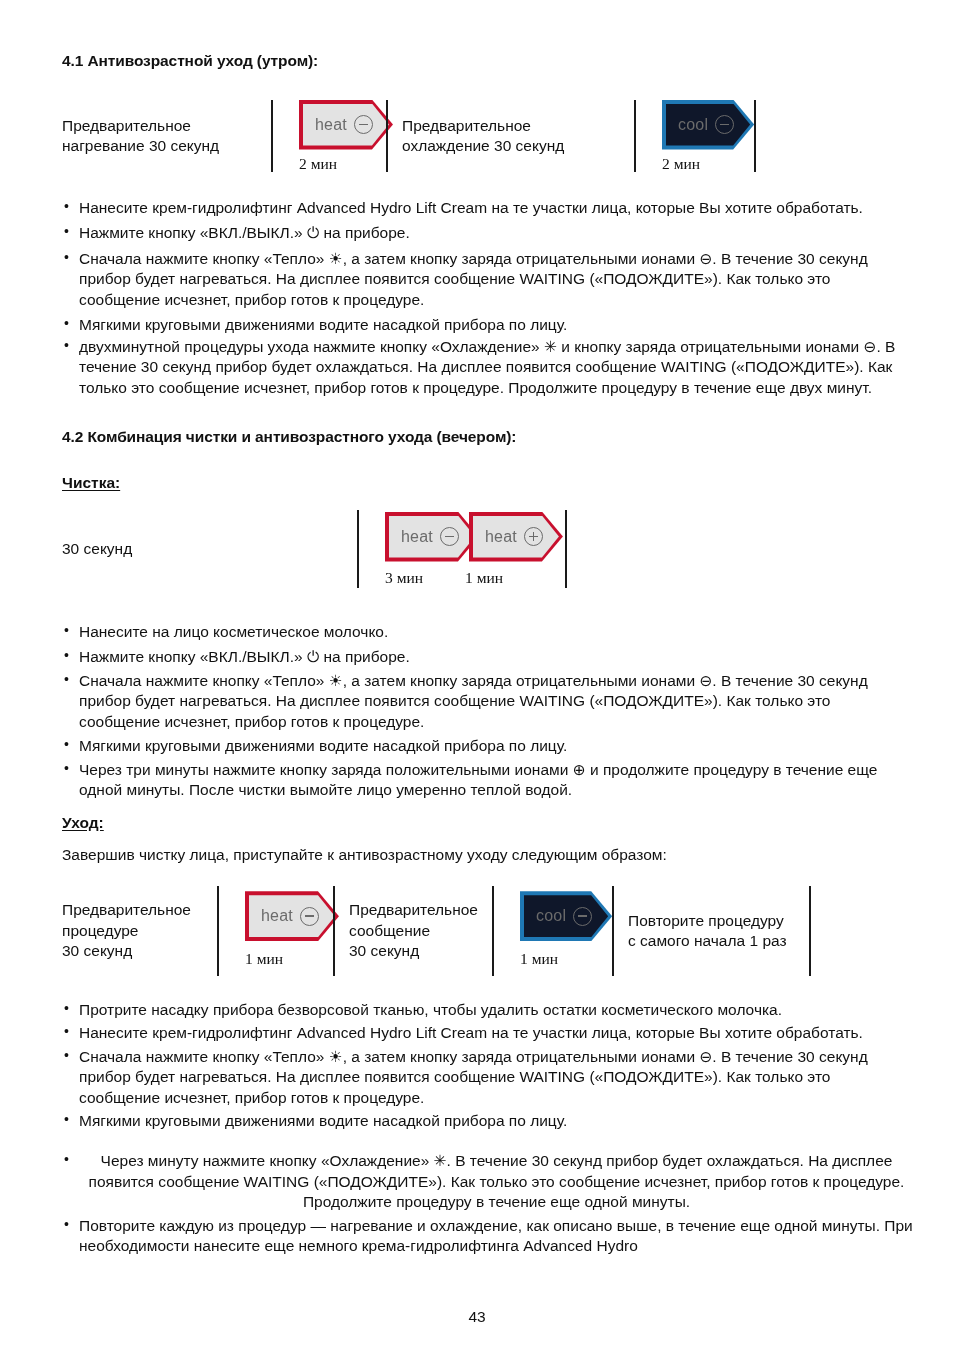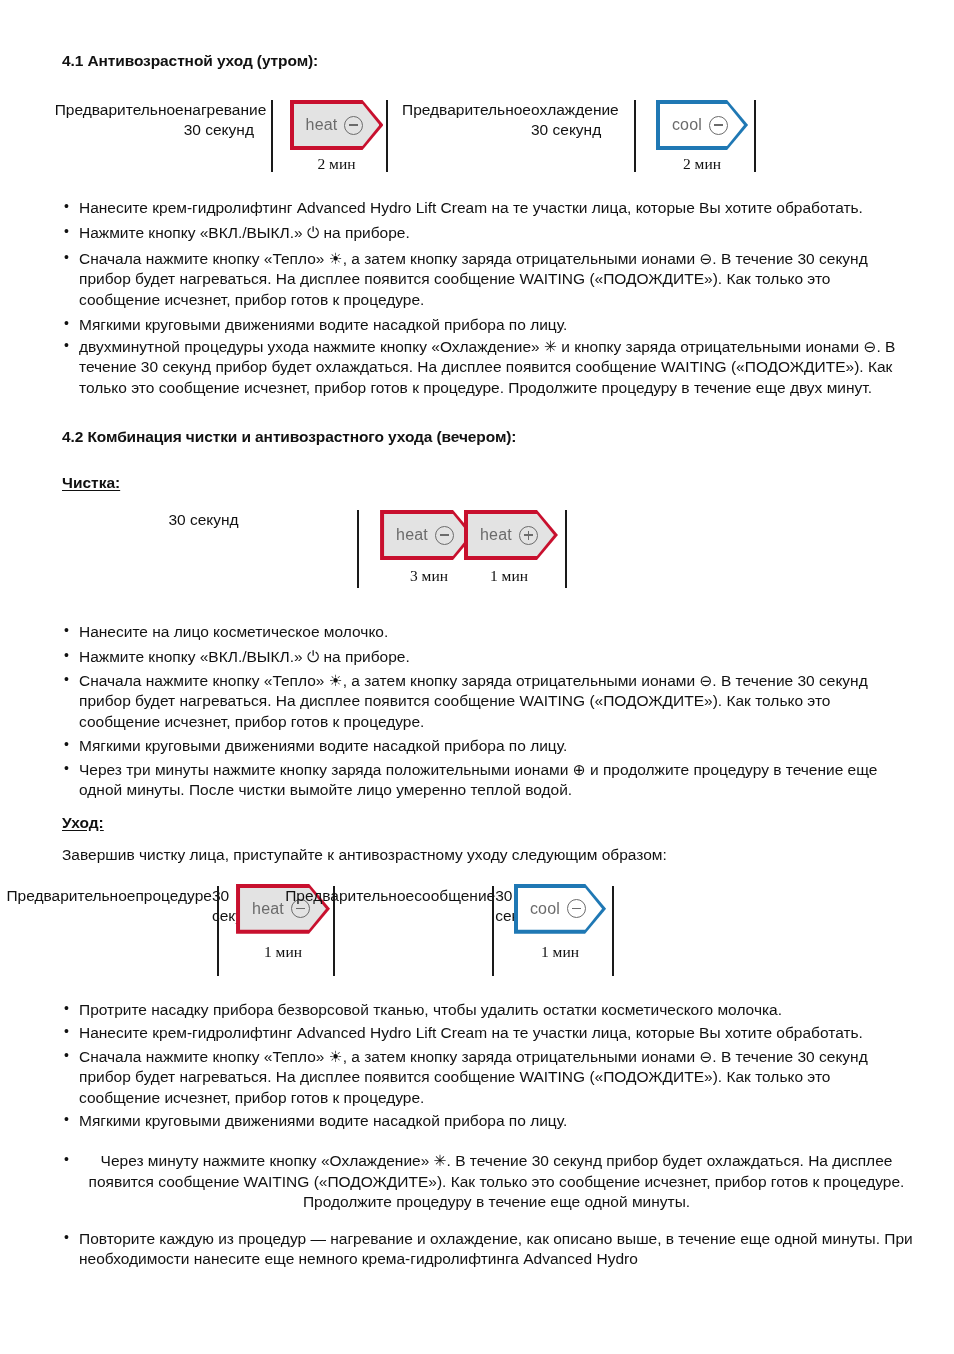--- a/index.html
+++ b/index.html
@@ -46,21 +46,21 @@
     color: #111;
   }
 
   
   .diagram {
     display: flex;
     align-items: stretch;
   }
   .dcol {
     display: flex;
-    flex-direction: row;
+    flex-direction: column;
     justify-content: center;
     padding: 0 14px 0 14px;
     box-sizing: border-box;
     position: relative;
   }
   .dcol.first { padding-left: 0; }
   .dcol.sep::after {
     content: "";
     position: absolute;
     right: 0;
@@ -70,21 +70,21 @@
     background: #1a1a1a;
   }
   .dcol .dtext {
     font-size: 15.5px;
     line-height: 1.30;
     color: #111;
   }
   .badge-wrap {
     display: flex;
     flex-direction: column;
-    align-items: center;
+    align-items: flex-start;
     padding-left: 12px;
   }
   .badge-row {
     display: flex;
     align-items: center;
   }
   .mins-row {
     display: flex;
     align-items: center;
     margin-top: 5px;
@@ -113,21 +113,21 @@
   
   .chev-outer {
     position: relative;
     display: inline-block;
     padding: 4px;
     clip-path: polygon(0 0, calc(100% - 21px) 0, 100% 50%, calc(100% - 21px) 100%, 0 100%);
   }
   .chev-outer.red { background: #c8102e; }
   .chev-outer.blue { background: #1f78b4; }
   .chev-outer.red .chev { background: #e3e3e3; }
-  .chev-outer.blue .chev { background: #ffffff; }
+  .chev-outer.blue .chev { background: #0f172a; }
   .chev-label { position: relative; z-index: 2; white-space: nowrap; }
   .sign {
     display: inline-flex;
     align-items: center;
     justify-content: center;
     width: 17px;
     height: 17px;
     border: 1.4px solid #6b6b6b;
     border-radius: 50%;
     margin-left: 7px;
@@ -329,24 +329,29 @@
               <span class="sign minus"></span>
             </span>
           </span>
         </div>
         <div class="mins-row" style="margin-top:9px;">
           <span class="mins">1 мин</span>
         </div>
       </div>
     </div>
 
+    <div class="dcol sep" style="width:197px;">
+      <div class="dtext">Повторите процедуру</div>
+      <div class="dtext">с самого начала 1 раз</div>
+    </div>
   </div>
 
   <ul class="bullets" style="margin-top:24px;">
     <li>Протрите насадку прибора безворсовой тканью, чтобы удалить остатки косметического молочка.</li>
     <li style="margin-top:3px;">Нанесите крем-гидролифтинг Advanced Hydro Lift Cream на те участки лица, которые Вы хотите обработать.</li>
     <li style="margin-top:3px;">Сначала нажмите кнопку «Тепло» ☀, а затем кнопку заряда отрицательными ионами ⊖. В течение 30 секунд прибор будет нагреваться. На дисплее появится сообщение WAITING («ПОДОЖДИТЕ»). Как только это сообщение исчезнет, прибор готов к процедуре.</li>
     <li style="margin-top:3px;">Мягкими круговыми движениями водите насадкой прибора по лицу.</li>
     <li style="margin-top:20px;text-align:center;">Через минуту нажмите кнопку «Охлаждение» ✳. В течение 30 секунд прибор будет охлаждаться. На дисплее появится сообщение WAITING («ПОДОЖДИТЕ»). Как только это сообщение исчезнет, прибор готов к процедуре. Продолжите процедуру в течение еще одной минуты.</li>
-    <li style="margin-top:16px;">Повторите каждую из процедур — нагревание и охлаждение, как описано выше, в течение еще одной минуты. При необходимости нанесите еще немного крема-гидролифтинга Advanced Hydro</li>
+    <li style="margin-top:3px;">Повторите каждую из процедур — нагревание и охлаждение, как описано выше, в течение еще одной минуты. При необходимости нанесите еще немного крема-гидролифтинга Advanced Hydro</li>
   </ul>
 
+  <div class="pageno">43</div>
 </div>
 
 </body></html>

